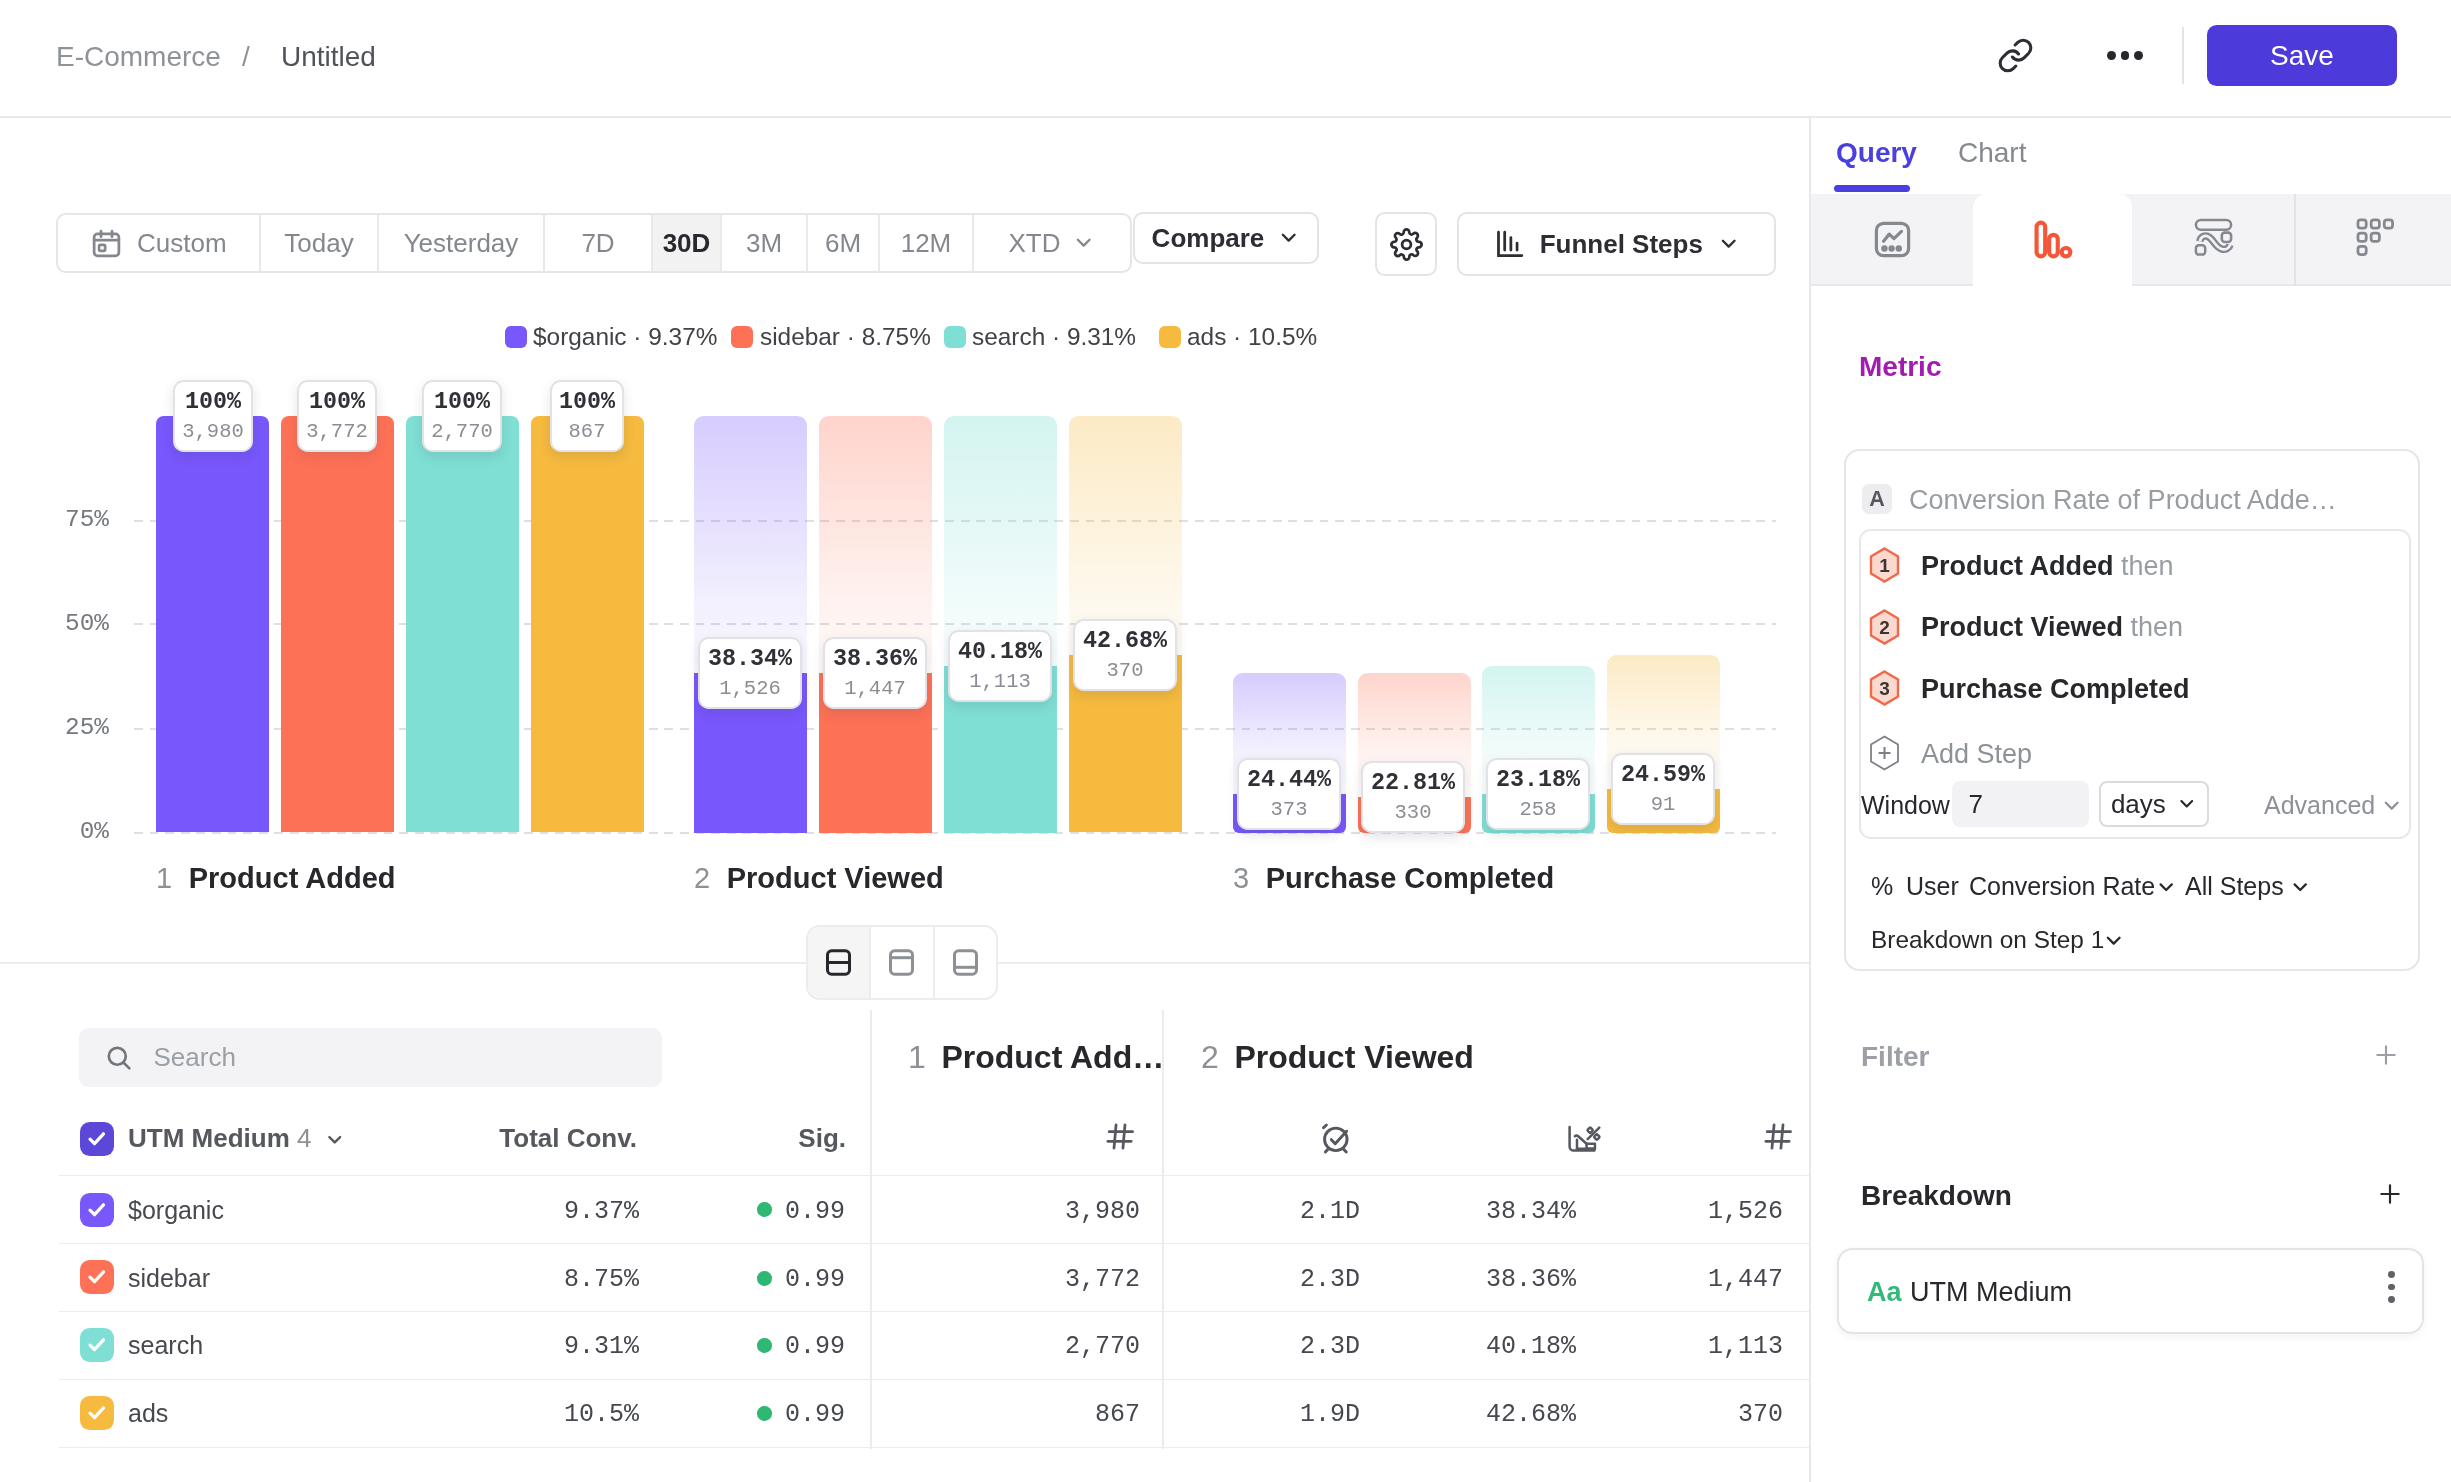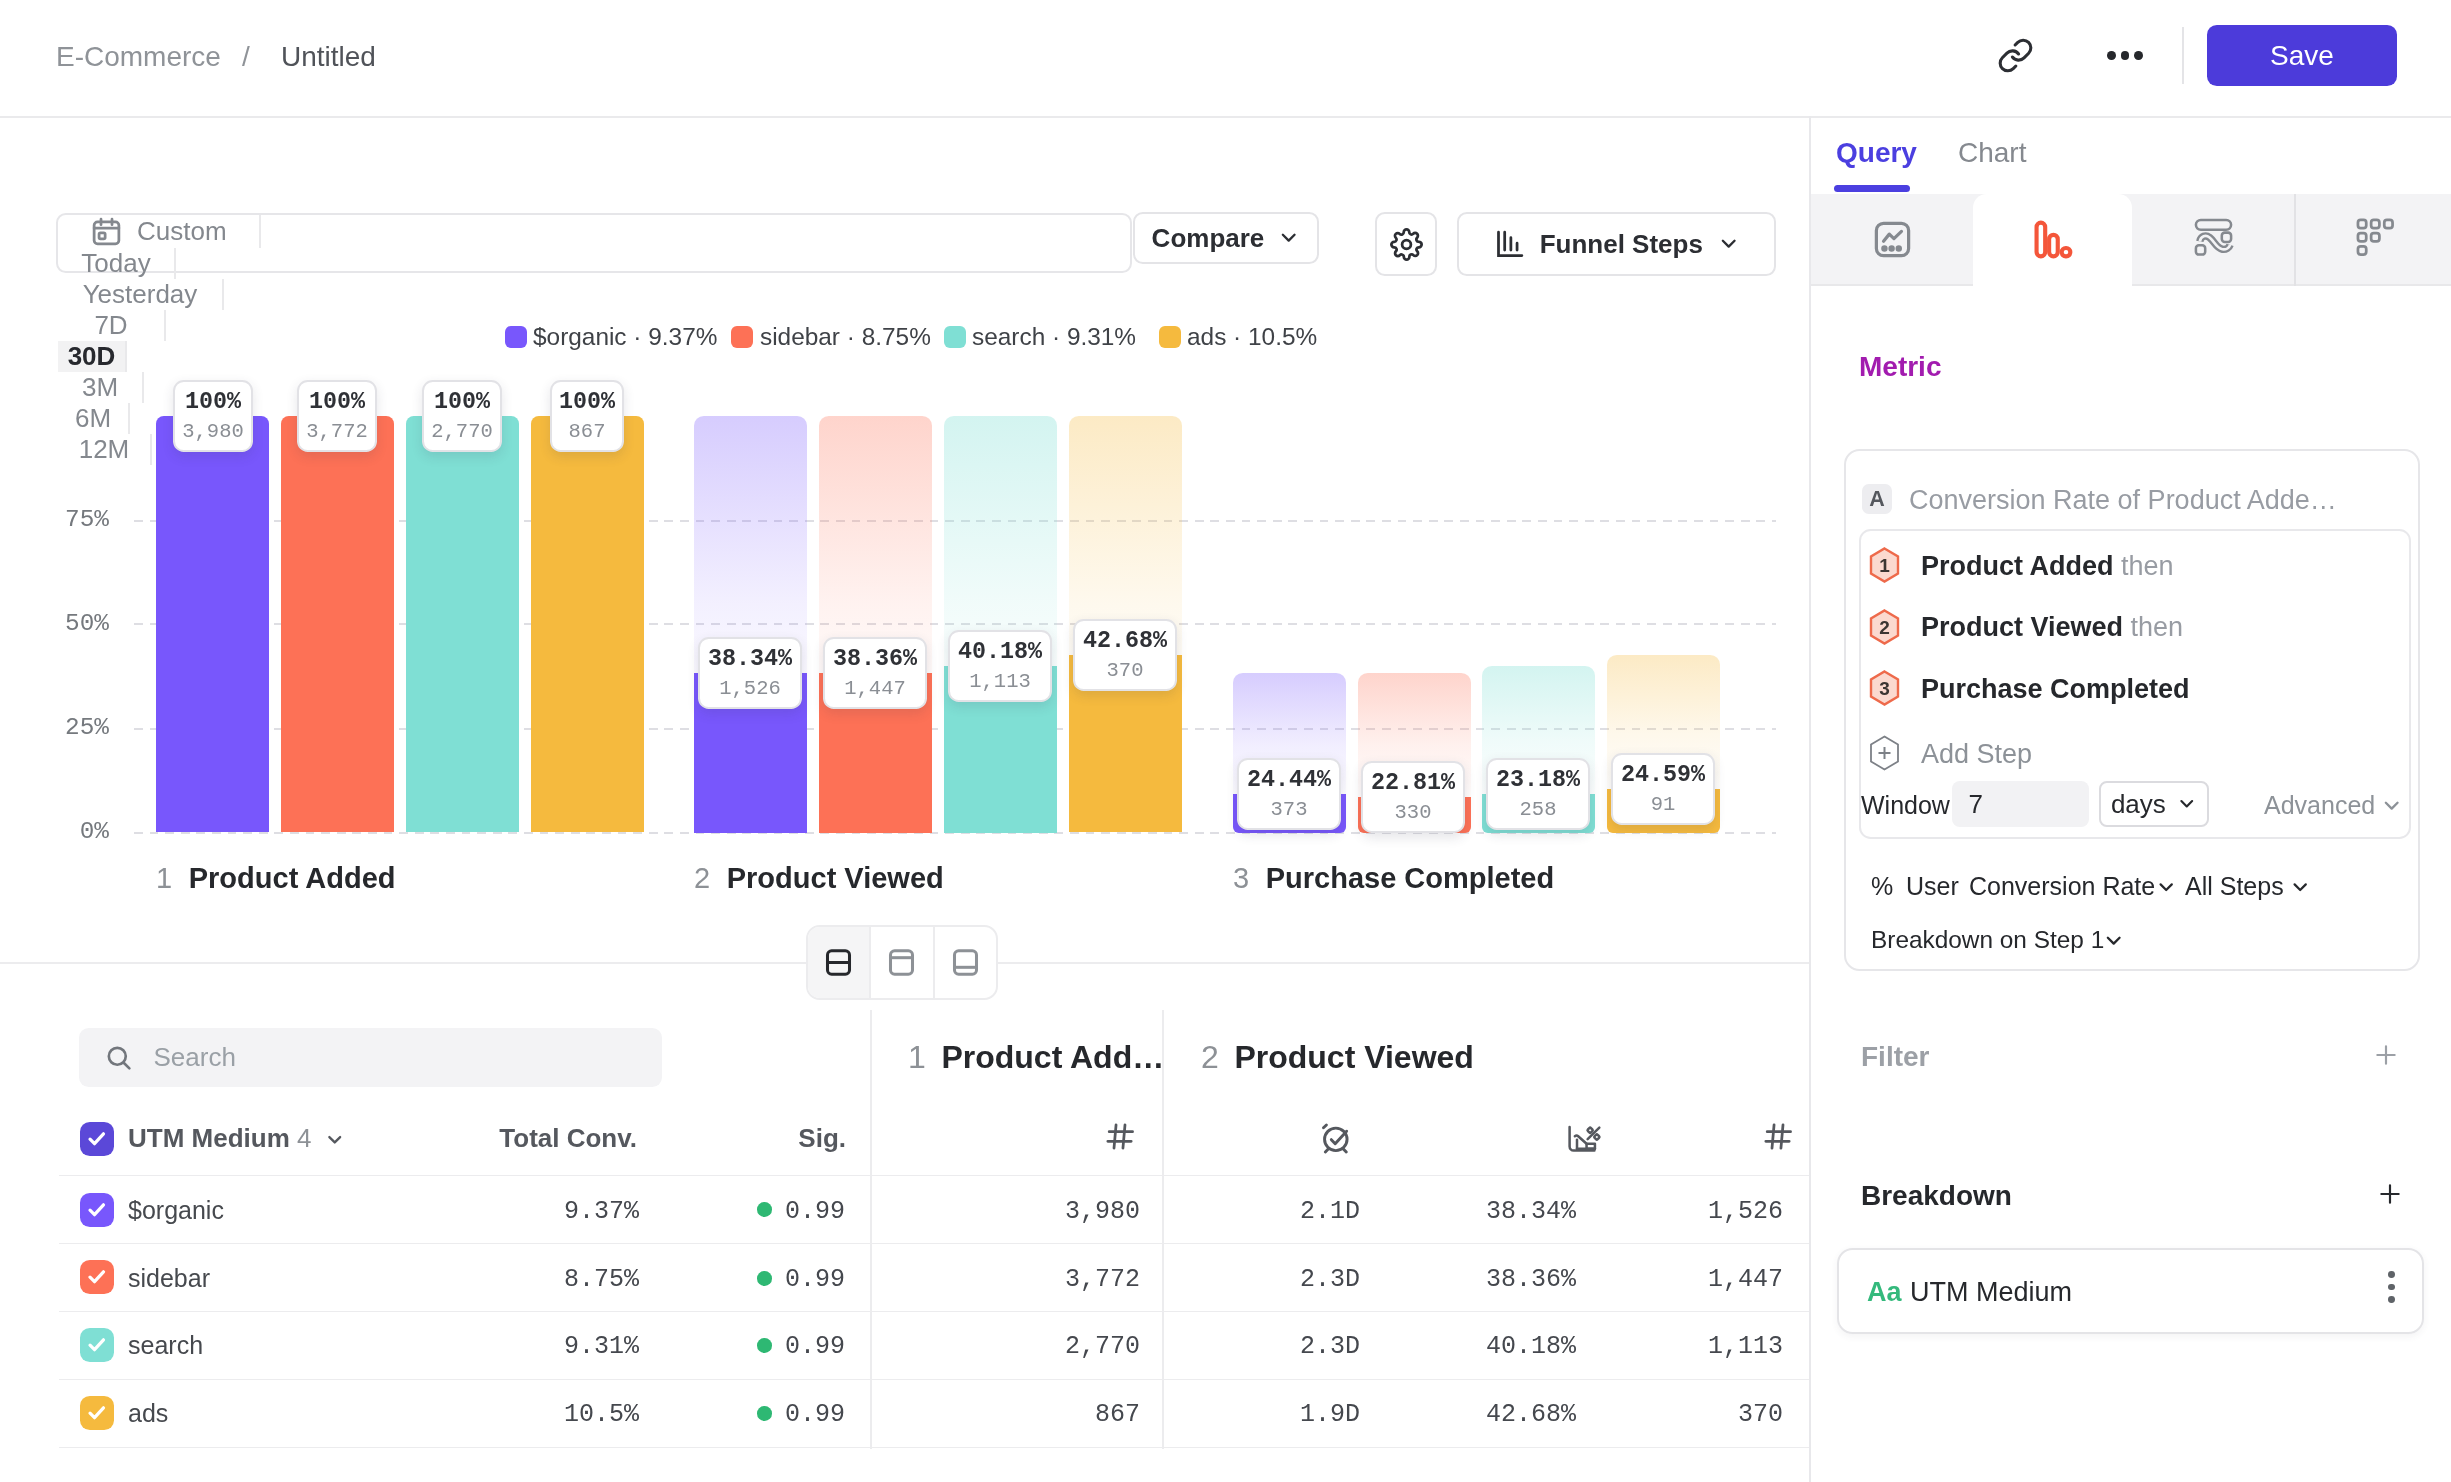--- a/index.html
+++ b/index.html
@@ -20,21 +20,21 @@
   <path d="M14 11a5 5 0 0 0-7.54-.54l-3 3a5 5 0 0 0 7.07 7.07l1.71-1.71"></path>
 </svg>
 <div class="abs" style="left:2107px;top:51px;width:43px;display:flex;gap:4.9px;">
   <div style="width:8.8px;height:8.8px;border-radius:50%;background:#26282c;"></div>
   <div style="width:8.8px;height:8.8px;border-radius:50%;background:#26282c;"></div>
   <div style="width:8.8px;height:8.8px;border-radius:50%;background:#26282c;"></div>
 </div>
 <div class="abs" style="left:2182px;top:27px;width:2px;height:57px;background:#e4e4e7;"></div>
 <div class="abs" style="left:2207px;top:25px;width:190px;height:61px;background:#4c3bda;border-radius:9.8px;color:#fff;font-size:28px;font-weight:500;display:flex;align-items:center;justify-content:center;">Save</div>
 
-<div class="abs" style="left:56px;top:213px;width:1076px;height:60px;border:2px solid #e6e6e9;border-radius:9.8px;display:flex;align-items:stretch;color:#84888e;font-size:26px;flex-direction:column;">
+<div class="abs" style="left:56px;top:213px;width:1076px;height:60px;border:2px solid #e6e6e9;border-radius:9.8px;display:flex;align-items:stretch;color:#84888e;font-size:26px;">
   <div style="width:203px;display:flex;align-items:center;justify-content:center;gap:13.7px;border-right:2px solid #e9e9eb;">
     <svg width="33" height="33" viewBox="0 0 24 24" fill="none" stroke="#84888e" stroke-width="2" stroke-linecap="round">
         <rect x="3" y="5" width="18" height="16" rx="2.5"></rect>
         <path d="M3 9.5h18"></path>
         <path d="M8 3v4M16 3v4"></path>
         <rect x="6.6" y="13" width="4.4" height="4.4" rx="1"></rect>
       </svg>
     <span>Custom</span>
   </div>
   <div style="width:118px;display:flex;align-items:center;justify-content:center;border-right:2px solid #e9e9eb;">Today</div>

